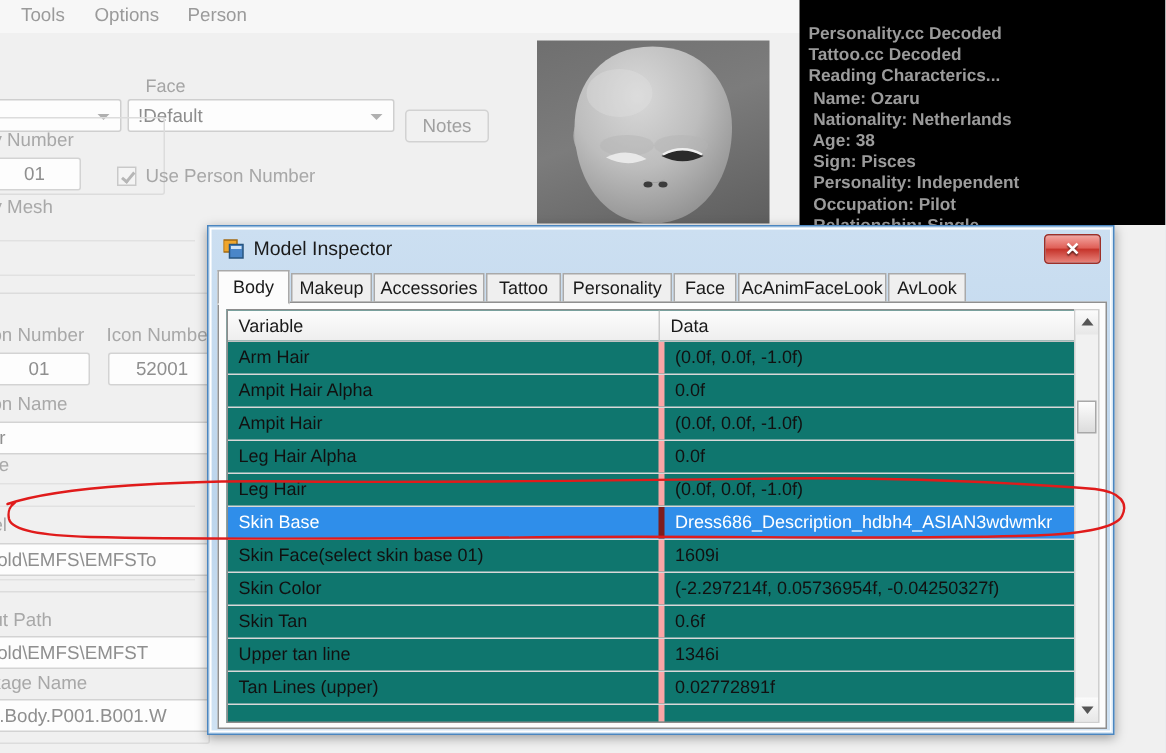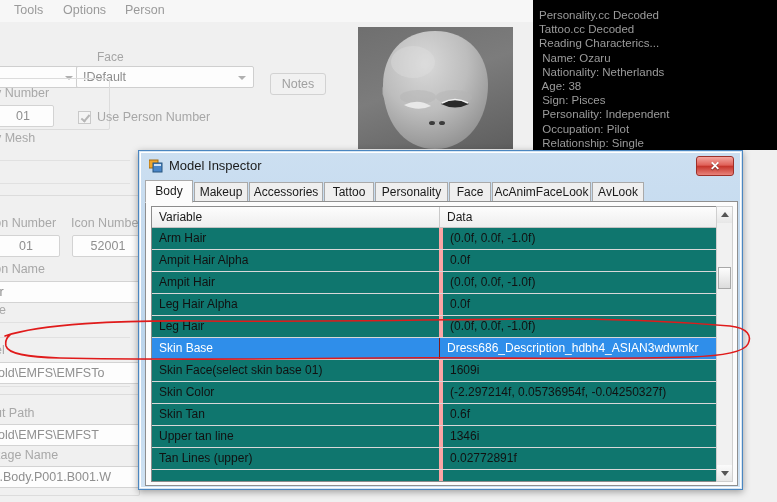--- a/index.html
+++ b/index.html
@@ -252,21 +252,21 @@
     font-size: 12px; color: #111;
     line-height: 21px;
     padding-left: 7px;
     box-sizing: border-box;
     white-space: nowrap;
     overflow: hidden;
   }
   .gc.col1 { left: 0; width: 287px; }
   .gc.col2 { left: 287px; width: 279px; border-left: 4px solid #fca5a5; }
   .grid-row.sel .gc { color: #ffffff; }
-  .grid-row.sel .gc.col2 { border-left: 1px solid #7f1d1d; }
+  .grid-row.sel .gc.col2 { border-left: 4px solid #7f1d1d; }
 
   
   .vscroll {
     position: absolute; right: 4px; top: 4px;
     width: 17px; height: 276px;
     background: #f1f1f1;
     border: 1px solid #cfcfcf;
     box-sizing: border-box;
   }
   .sb-btn {
@@ -309,21 +309,21 @@
   </div>
 
   <div class="toolbar-strip">
     <div class="lbl-face">Face</div>
 
     <div class="combo" style="left:-52px; top:44px; width:133px;">
 
       <div class="arrow"></div>
     </div>
 
-    <div class="combo" style="left:76px; top:44px; width:178px;">
+    <div class="combo" style="left:85px; top:44px; width:178px;">
       <div class="ctext">!Default</div>
       <div class="arrow"></div>
     </div>
 
     <div class="btn-notes">Notes</div>
   </div>
 
   <div>
 
     <div class="group-box" style="left:-60px; top:78px; width:170px; height:52px;"></div>
@@ -409,21 +409,21 @@
 
       <path d="M70 92 q8 5 16 0 q-8 6 -16 0 z" fill="#9c9c9c"></path>
       <ellipse cx="74" cy="96" rx="3" ry="2" fill="#3c3c3c"></ellipse>
       <ellipse cx="84" cy="96" rx="3" ry="2" fill="#3c3c3c"></ellipse>
 
       <ellipse cx="55" cy="35" rx="22" ry="16" fill="#e2e2e2" opacity="0.35"></ellipse>
     </svg>
   </div>
 
   <div class="console">
-    <div style="padding-top:8px;">
+    <div style="padding-top:16px;font-weight:bold;">
       <div class="console-line">Personality.cc Decoded</div>
       <div class="console-line">Tattoo.cc Decoded</div>
       <div class="console-line blank"></div>
       <div class="console-line">Reading Characterics...</div>
       <div class="console-line"> Name: Ozaru</div>
       <div class="console-line"> Nationality: Netherlands</div>
       <div class="console-line"> Age: 38</div>
       <div class="console-line"> Sign: Pisces</div>
       <div class="console-line"> Personality: Independent</div>
       <div class="console-line"> Occupation: Pilot</div>

